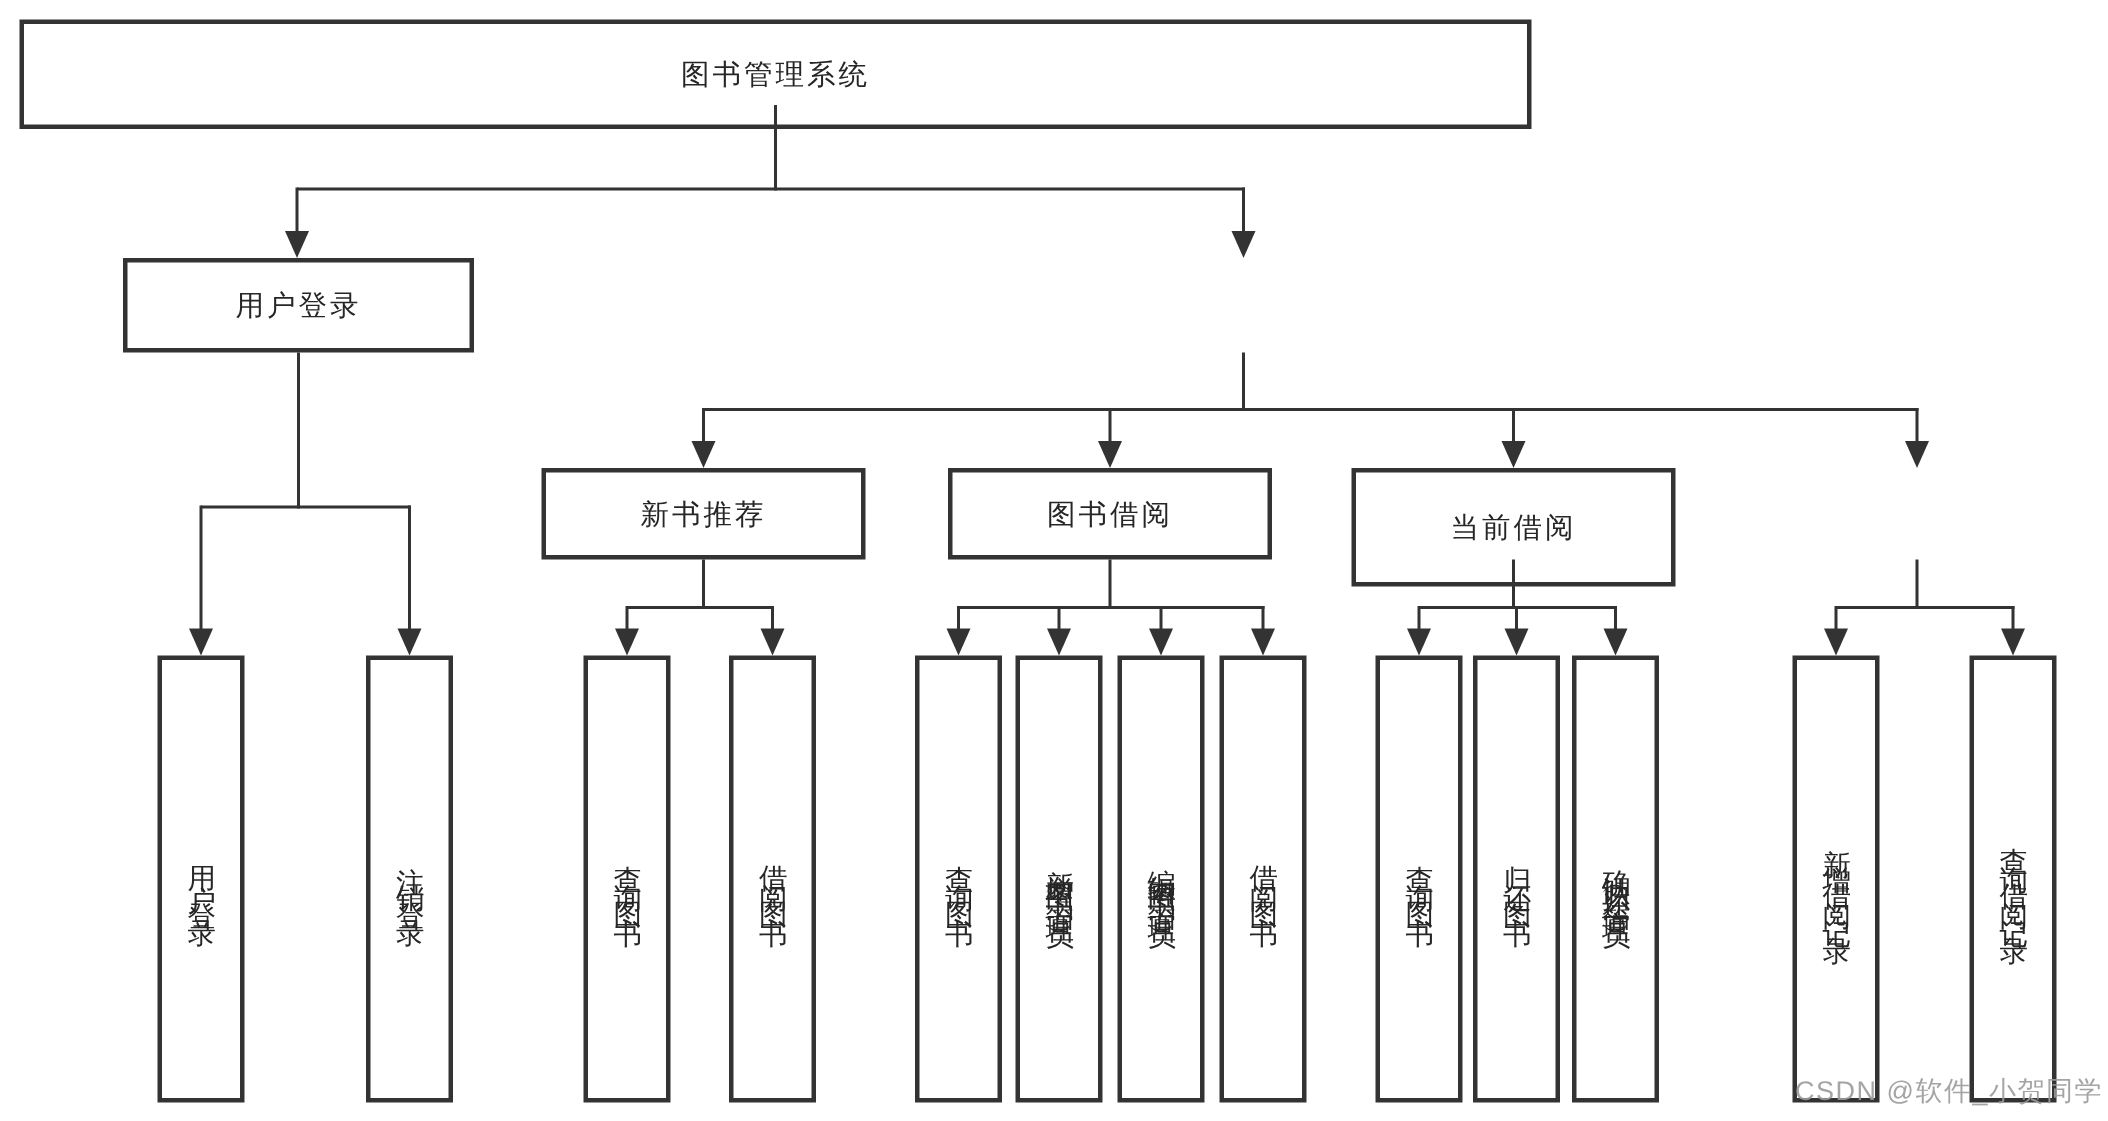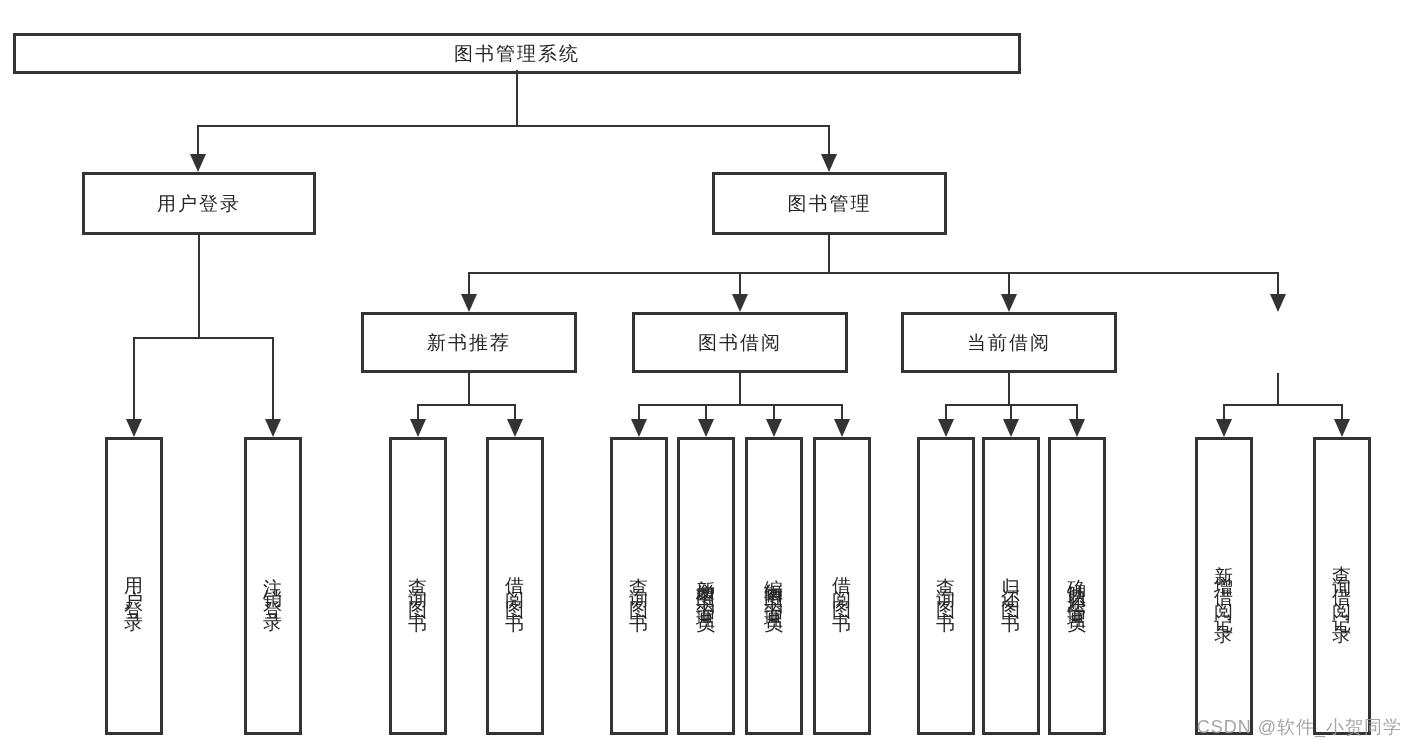--- a/index.html
+++ b/index.html
@@ -28,38 +28,35 @@
   .watermark{
     position:absolute;top:715px;right:3px;font-size:18px;letter-spacing:1px;
     color:#9b9b9b;opacity:.9;z-index:5;
   }
 </style>
 </head>
 <body>
 
 <div id="canvas">
 
-  <div class="box" style="left:13px;top:13px;width:1008px;height:41px;margin-top:20px;">
+  <div class="box" style="left:13px;top:13px;width:1008px;height:73px;">
     <span>图书管理系统</span>
   </div>
 
   <div class="box" style="left:82px;top:172px;width:234px;height:63px;">
     <span>用户登录</span>
-  </div>
-  <div class="box" style="left:712px;top:172px;width:235px;height:63px;">
-    <span>图书管理</span>
   </div>
 
   <div class="box" style="left:632px;top:312px;width:216px;height:61px;">
     <span>图书借阅</span>
   </div>
   <div class="box" style="left:361px;top:312px;width:216px;height:61px;">
     <span>新书推荐</span>
   </div>
-  <div class="box" style="left:901px;top:312px;width:216px;height:61px;">
+  <div class="box" style="left:901px;top:312px;width:216px;height:79px;">
     <span>当前借阅</span>
   </div>
 
   <div class="box leaf" style="left:105px;">
     <span class="vlabel">用户登录</span>
   </div>
   <div class="box leaf" style="left:244px;">
     <span class="vlabel">注销登录</span>
   </div>
 

